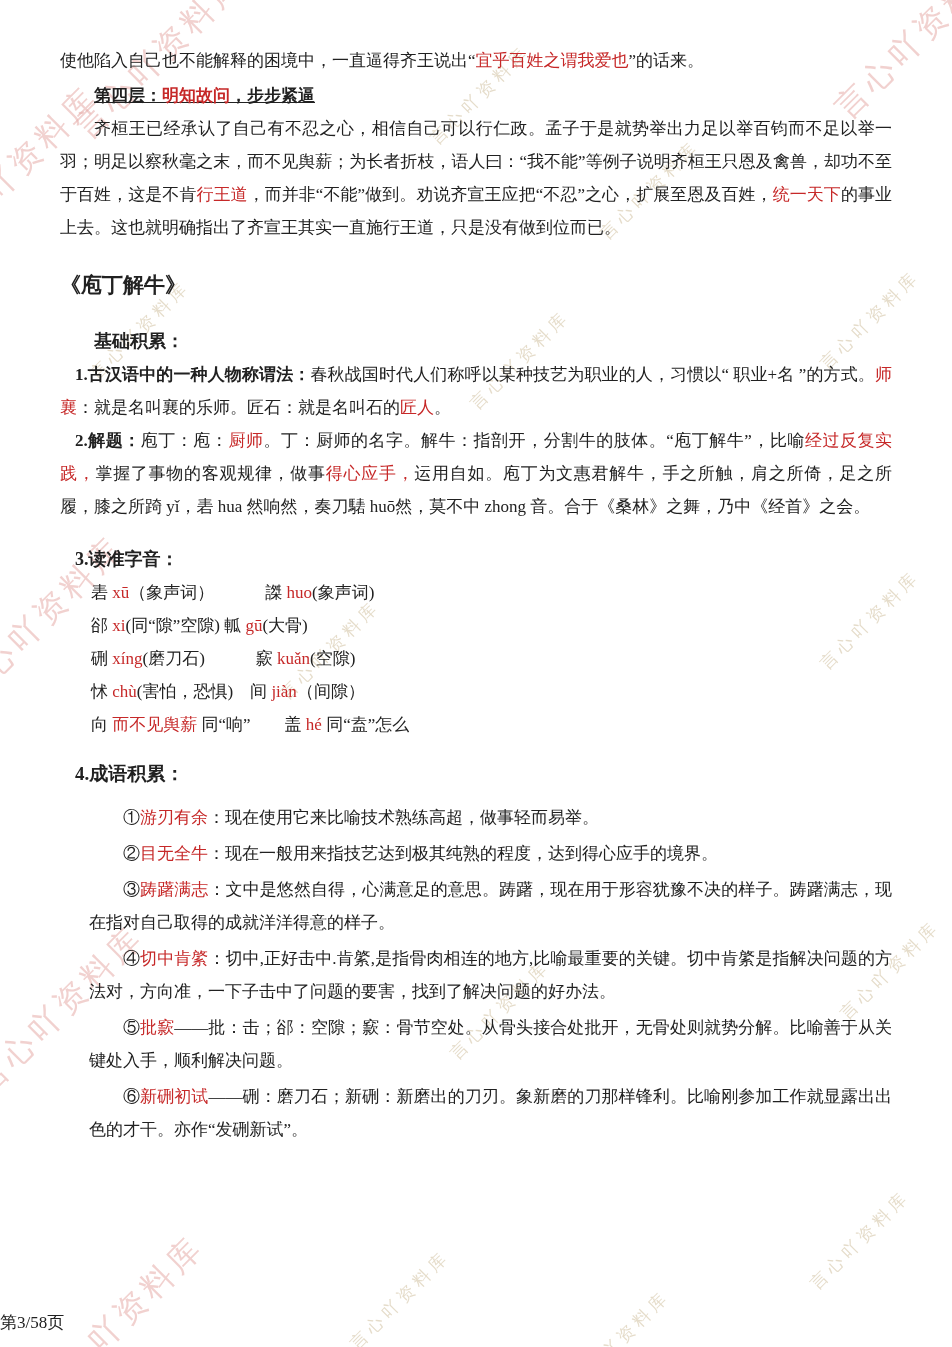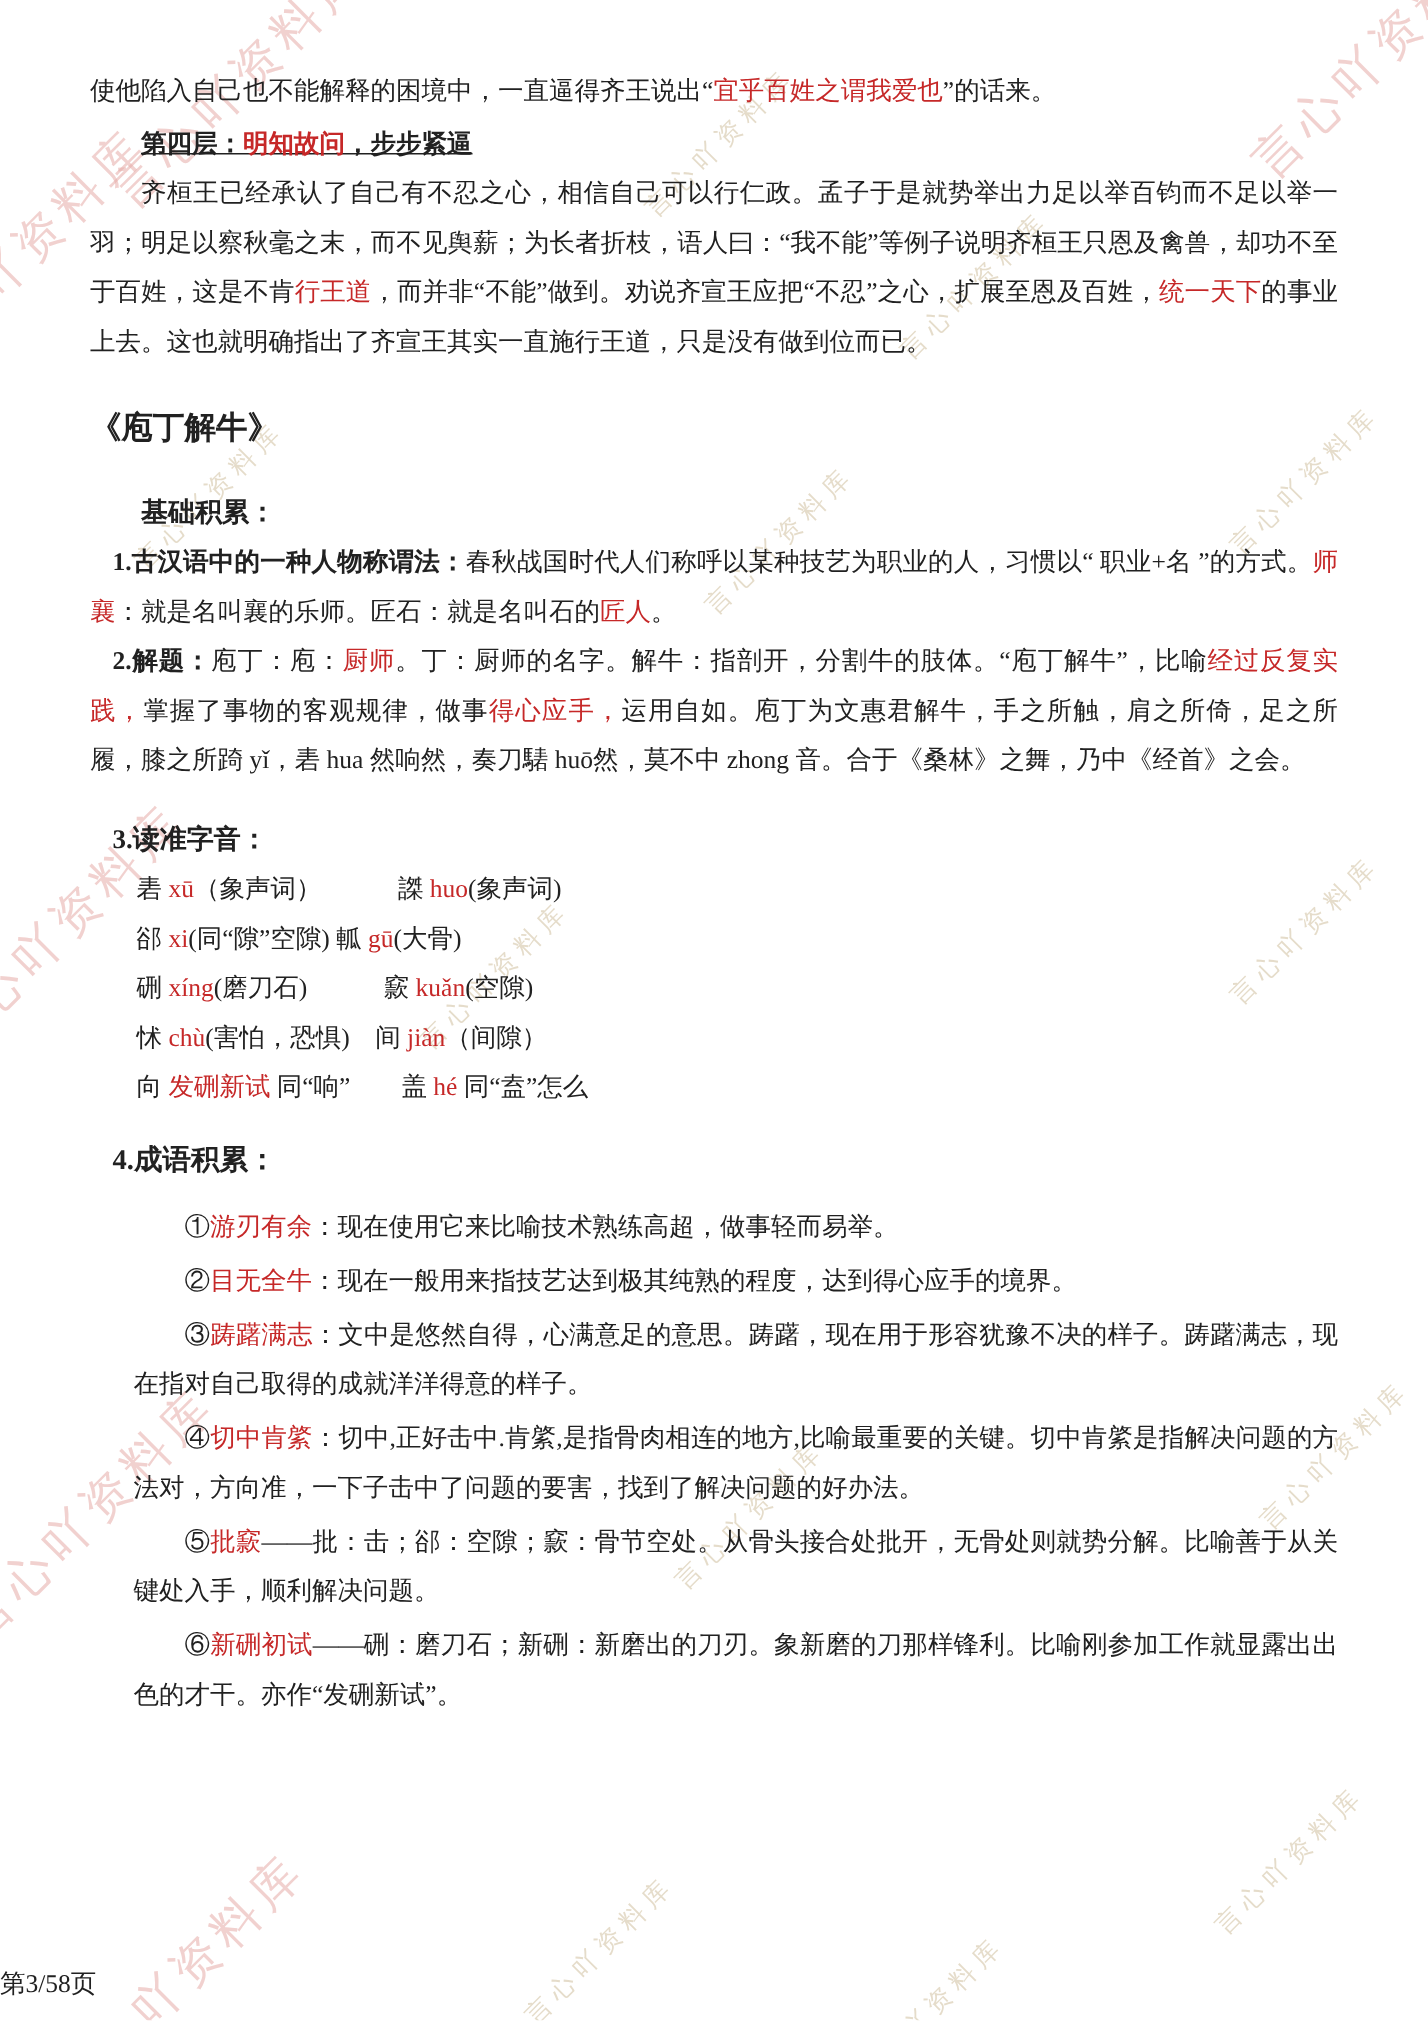--- a/index.html
+++ b/index.html
@@ -102,21 +102,21 @@
 
     <p class="t ind2 b" data-name="base-accumulation-heading">基础积累：</p>
     <p class="t ind1" data-name="section-1-naming-convention"><span class="b" data-name="text-run">1.古汉语中的一种人物称谓法：</span><span data-name="text-run">春秋战国时代人们称呼以某种技艺为职业的人，习惯以“ 职业+名 ”的方式。</span><span class="r" data-name="text-run">师襄</span><span data-name="text-run">：就是名叫襄的乐师。匠石：就是名叫石的</span><span class="r" data-name="text-run">匠人</span><span data-name="text-run">。</span></p>
     <p class="t ind1" data-name="section-2-title-explanation"><span class="b" data-name="text-run">2.解题：</span><span data-name="text-run">庖丁：庖：</span><span class="r" data-name="text-run">厨师</span><span data-name="text-run">。丁：厨师的名字。解牛：指剖开，分割牛的肢体。“庖丁解牛”，比喻</span><span class="r" data-name="text-run">经过反复实践，</span><span data-name="text-run">掌握了事物的客观规律，做事</span><span class="r" data-name="text-run">得心应手，</span><span data-name="text-run">运用自如。庖丁为文惠君解牛，手之所触，肩之所倚，足之所履，膝之所踦 yǐ，砉 hua 然响然，奏刀騞 huō然，莫不中 zhong 音。合于《桑林》之舞，乃中《经首》之会。</span></p>
 
     <p class="t ind1 b" data-name="section-3-heading">3.读准字音：</p>
     <p class="t pin" data-name="pinyin-line"><span data-name="text-run">砉 </span><span class="r" data-name="text-run">xū</span><span data-name="text-run">（象声词）　　　謋 </span><span class="r" data-name="text-run">huo</span><span data-name="text-run">(象声词)</span></p>
     <p class="t pin" data-name="pinyin-line"><span data-name="text-run">郤 </span><span class="r" data-name="text-run">xi</span><span data-name="text-run">(同“隙”空隙) 軱 </span><span class="r" data-name="text-run">gū</span><span data-name="text-run">(大骨)</span></p>
     <p class="t pin" data-name="pinyin-line"><span data-name="text-run">硎 </span><span class="r" data-name="text-run">xíng</span><span data-name="text-run">(磨刀石)　　　窾 </span><span class="r" data-name="text-run">kuǎn</span><span data-name="text-run">(空隙)</span></p>
     <p class="t pin" data-name="pinyin-line"><span data-name="text-run">怵 </span><span class="r" data-name="text-run">chù</span><span data-name="text-run">(害怕，恐惧)　间 </span><span class="r" data-name="text-run">jiàn</span><span data-name="text-run">（间隙）</span></p>
-    <p class="t pin" data-name="pinyin-line"><span data-name="text-run">向 </span><span class="r" data-name="text-run">发硎新试</span><span data-name="text-run"> 同“响”　　盖 </span><span class="r" data-name="text-run">hé</span><span data-name="text-run"> 同“盍”怎么</span></p>
+    <p class="t pin" data-name="pinyin-line"><span data-name="text-run">向 </span><span class="r" data-name="text-run">而不见舆薪</span><span data-name="text-run"> 同“响”　　盖 </span><span class="r" data-name="text-run">hé</span><span data-name="text-run"> 同“盍”怎么</span></p>
 
     <p class="t ind1 b" data-name="section-4-heading">4.成语积累：</p>
     <p class="t ind2 idiom" data-name="idiom-item"><span data-name="text-run">①</span><span class="r" data-name="text-run">游刃有余</span><span data-name="text-run">：现在使用它来比喻技术熟练高超，做事轻而易举。</span></p>
     <p class="t ind2 idiom" data-name="idiom-item"><span data-name="text-run">②</span><span class="r" data-name="text-run">目无全牛</span><span data-name="text-run">：现在一般用来指技艺达到极其纯熟的程度，达到得心应手的境界。</span></p>
     <p class="t ind2 idiom" data-name="idiom-item"><span data-name="text-run">③</span><span class="r" data-name="text-run">踌躇满志</span><span data-name="text-run">：文中是悠然自得，心满意足的意思。踌躇，现在用于形容犹豫不决的样子。踌躇满志，现在指对自己取得的成就洋洋得意的样子。</span></p>
     <p class="t ind2 idiom" data-name="idiom-item"><span data-name="text-run">④</span><span class="r" data-name="text-run">切中肯綮</span><span data-name="text-run">：切中,正好击中.肯綮,是指骨肉相连的地方,比喻最重要的关键。切中肯綮是指解决问题的方法对，方向准，一下子击中了问题的要害，找到了解决问题的好办法。</span></p>
     <p class="t ind2 idiom" data-name="idiom-item"><span data-name="text-run">⑤</span><span class="r" data-name="text-run">批窾</span><span data-name="text-run">——批：击；郤：空隙；窾：骨节空处。从骨头接合处批开，无骨处则就势分解。比喻善于从关键处入手，顺利解决问题。</span></p>
     <p class="t ind2 idiom" data-name="idiom-item"><span data-name="text-run">⑥</span><span class="r" data-name="text-run">新硎初试</span><span data-name="text-run">——硎：磨刀石；新硎：新磨出的刀刃。象新磨的刀那样锋利。比喻刚参加工作就显露出出色的才干。亦作“发硎新试”。</span></p>
   </main>
 

